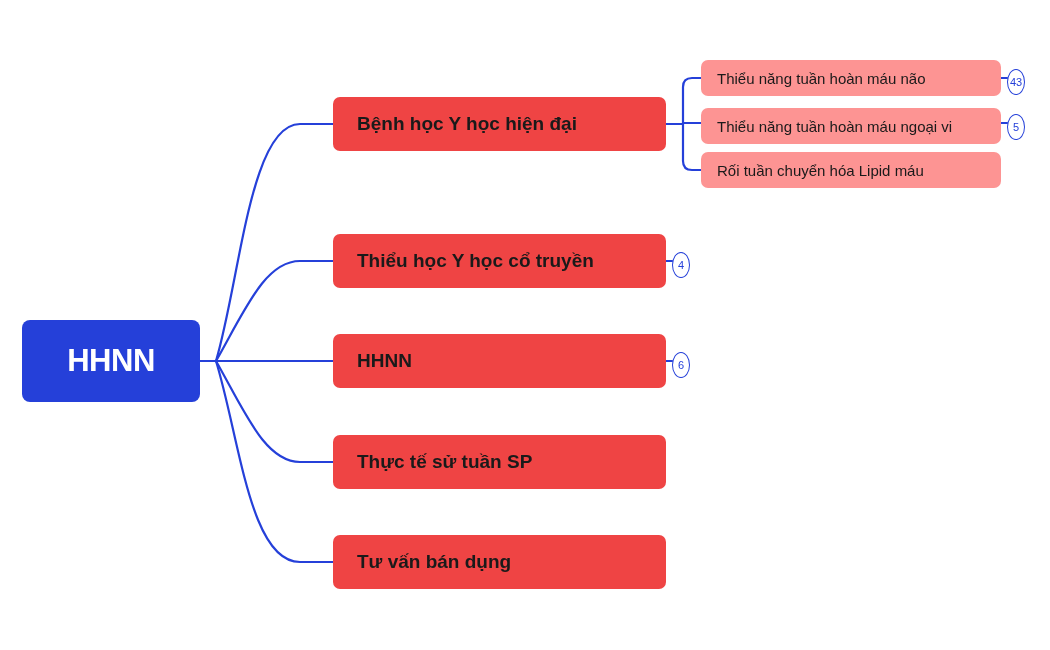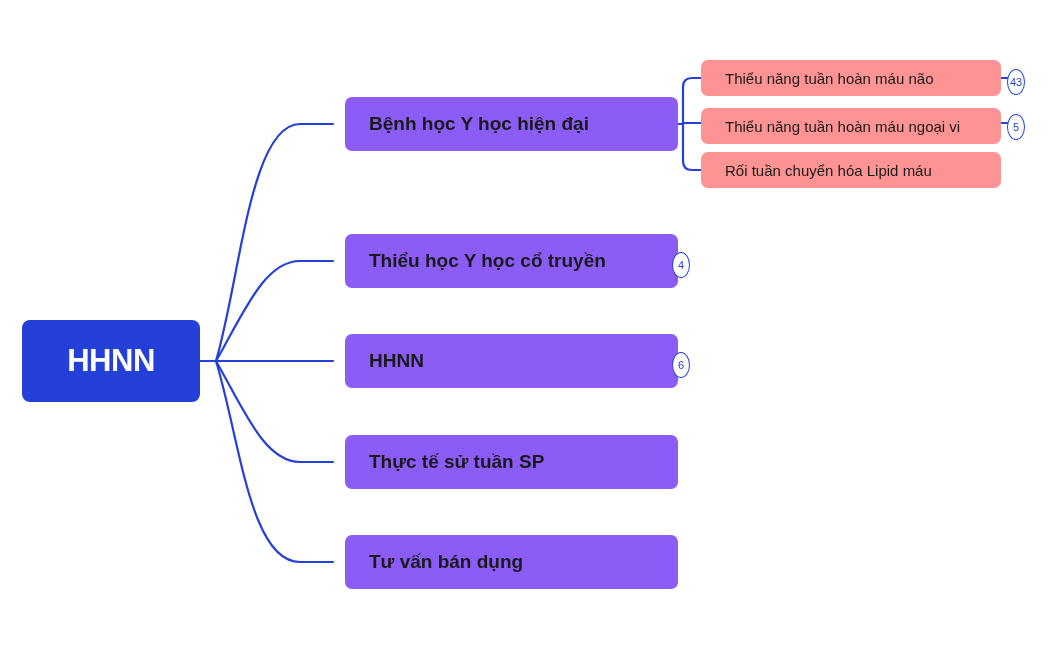--- a/index.html
+++ b/index.html
@@ -2,24 +2,24 @@
 <html><head>
 <meta charset="utf-8">
 <style>
   html, body { margin:0; padding:0; background:#ffffff; }
   body { width:1050px; height:650px; position:relative; overflow:hidden;
          font-family:"Liberation Sans", "DejaVu Sans", sans-serif; }
   svg.links { position:absolute; left:0; top:0; width:1050px; height:650px; }
   .node { position:absolute; box-sizing:border-box; display:flex; align-items:center; }
   .root { left:22px; top:320px; width:178px; height:82px; background:#2540d9;
           border-radius:8px; justify-content:center; color:#fff; font-weight:bold; font-size:31px; letter-spacing:-0.5px; }
-  .main { left:333px; width:333px; height:54px; background:#8b5cf6; border-radius:7px;
-          padding-left:24px; font-size:19px; font-weight:bold; color:#1a1a1a;margin-left:12px; }
+  .main { left:333px; width:333px; height:54px; background:#ef4444; border-radius:7px;
+          padding-left:24px; font-size:19px; font-weight:bold; color:#1a1a1a; }
   .sub { left:701px; width:300px; height:36px; background:#fd9493; border-radius:7px;
-         padding-left:24px; font-size:15px; color:#1a1a1a; white-space:nowrap; }
+         padding-left:16px; font-size:15px; color:#1a1a1a; white-space:nowrap; }
   .badge { position:absolute; box-sizing:border-box; border:1.5px solid #2540d9; border-radius:50%;
            background:#fff; color:#2540d9; font-size:11px; display:flex; align-items:center; justify-content:center;
            width:18px; height:26px; }
 </style>
 </head>
 <body>
 
 <svg class="links" viewBox="0 0 1050 650">
   <g fill="none" stroke="#2540d9" stroke-width="2.2" stroke-linecap="round">
 

